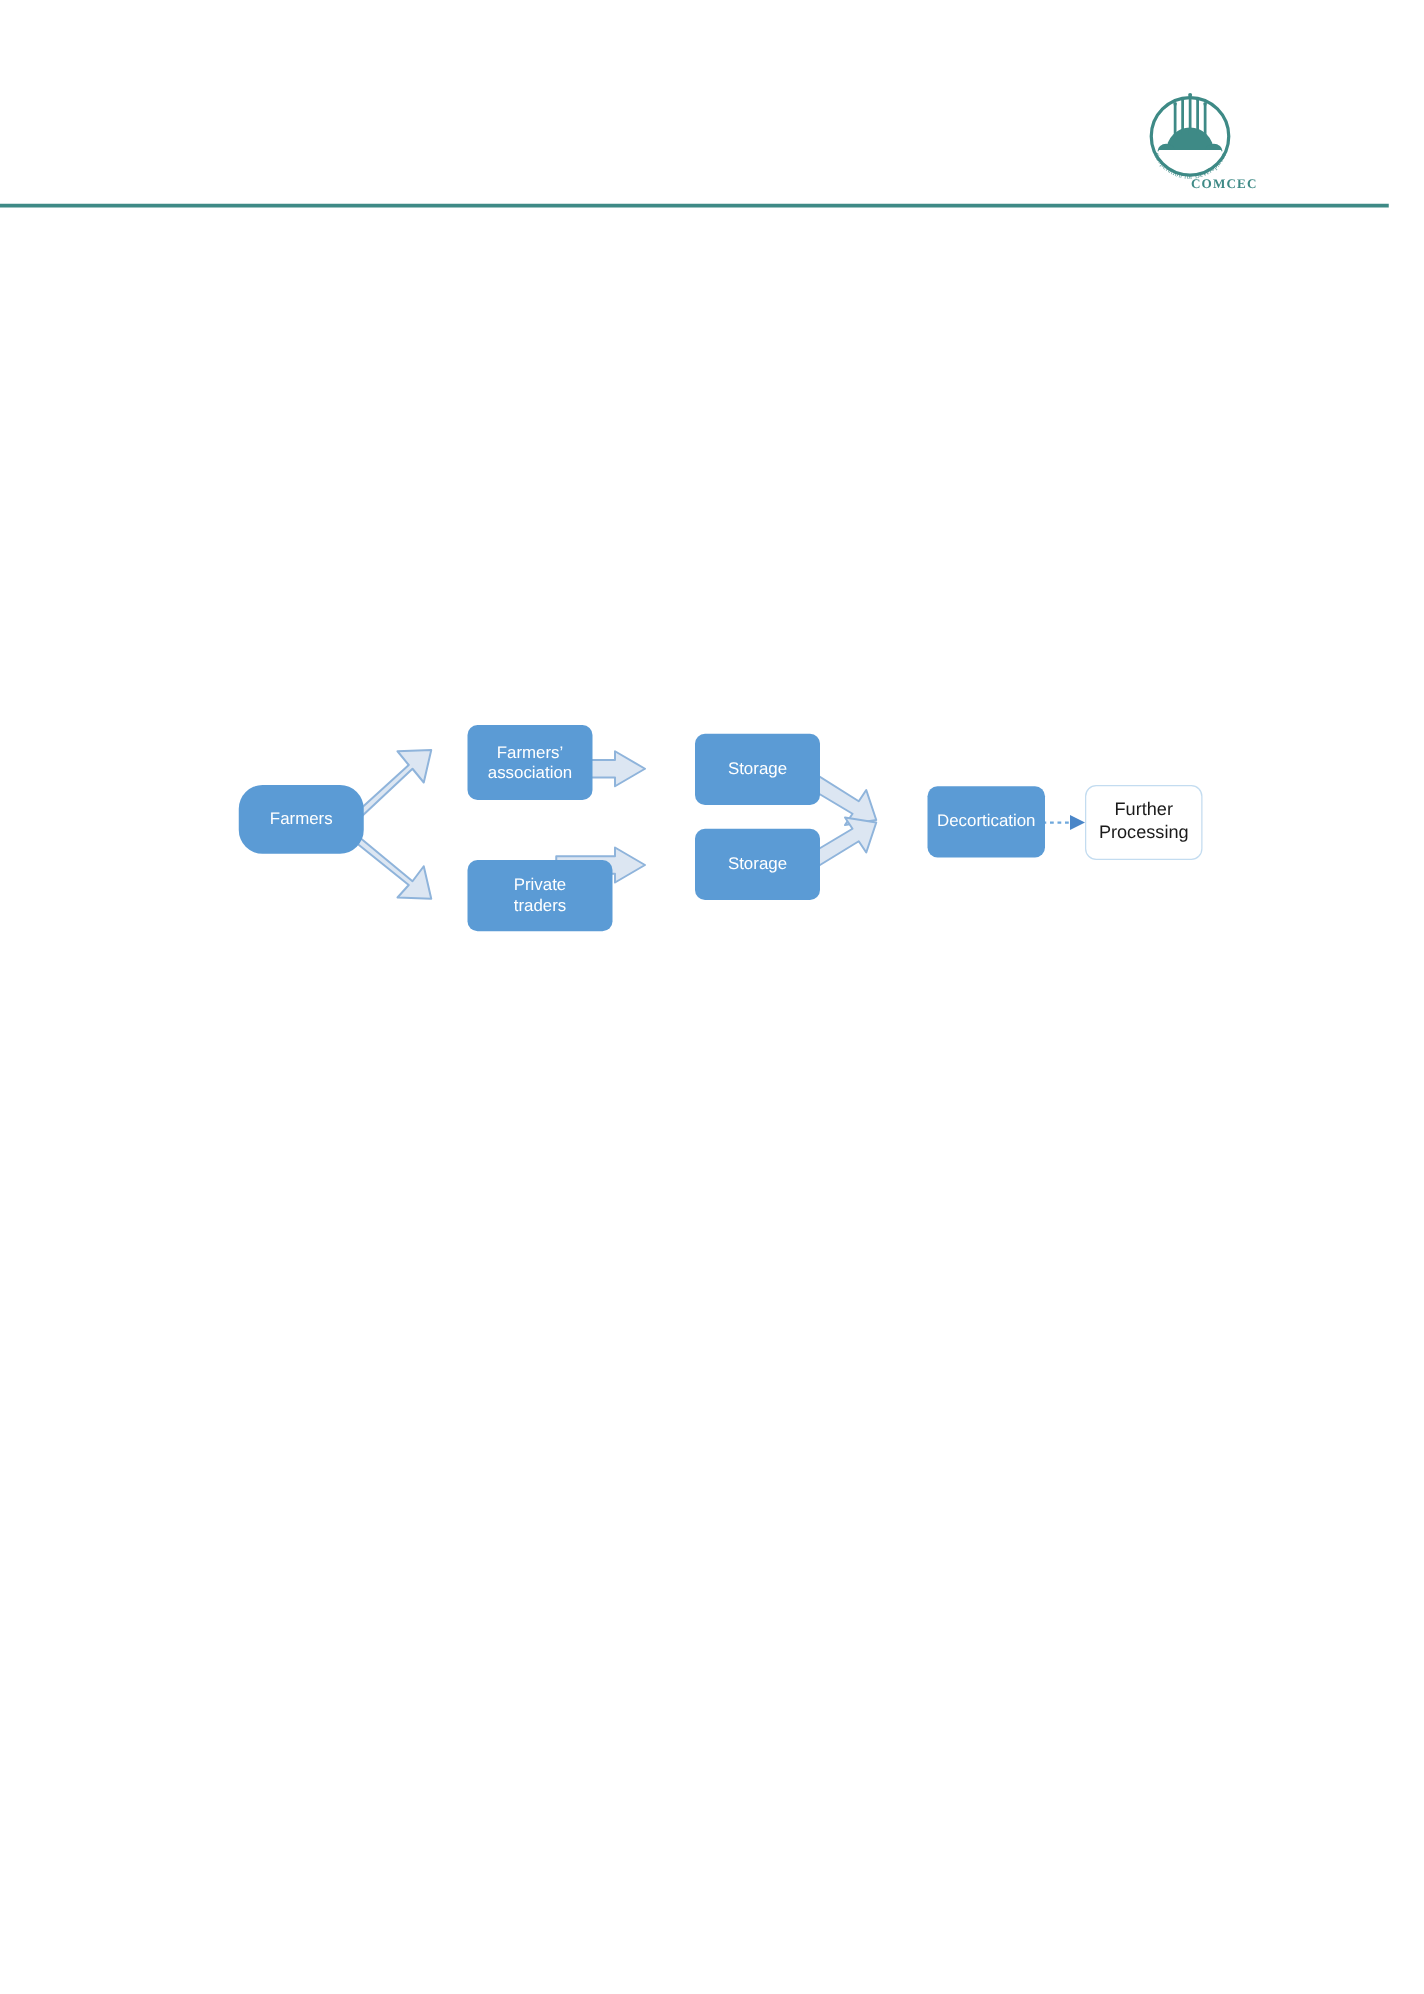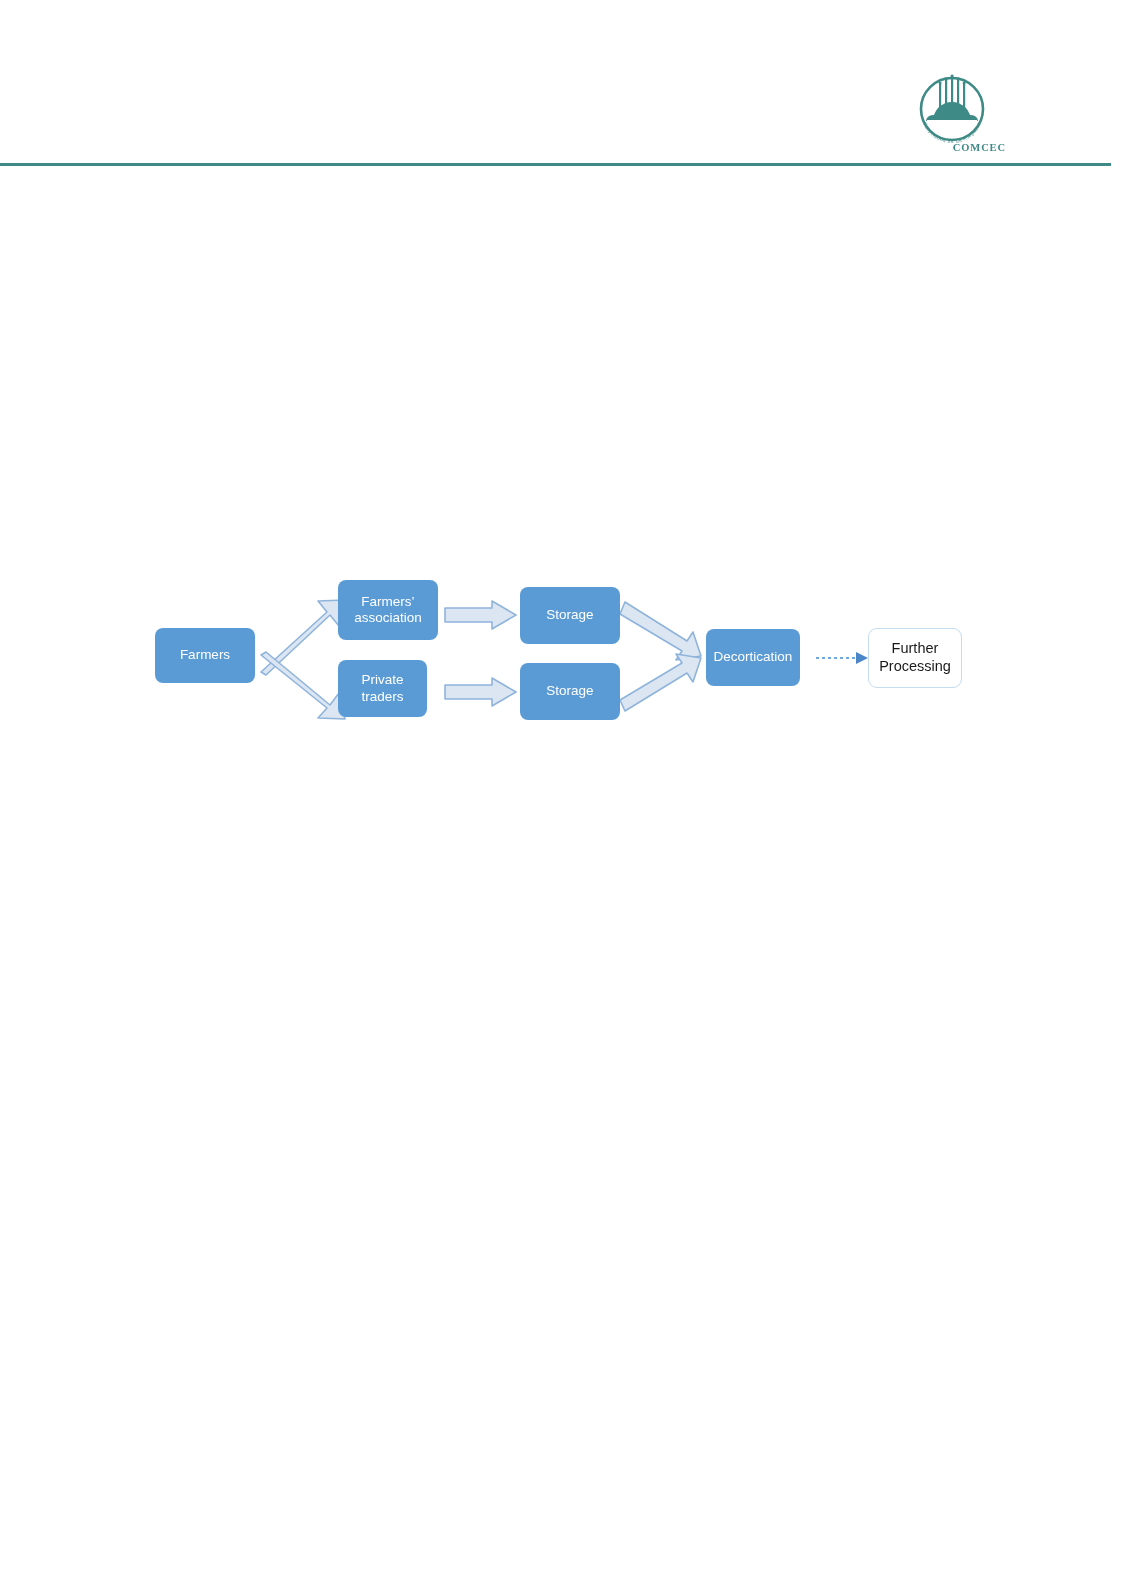--- a/index.html
+++ b/index.html
@@ -79,20 +79,21 @@
     align-items: center;
     justify-content: center;
     text-align: center;
     line-height: 1.22;
   }
   .node-box.filled {
     background: #5b9bd5;
     border-radius: 8px;
     color: #ffffff;
     font-size: 13.5px;
+    margin-left: 36px;
   }
   .node-box.outlined {
     background: #ffffff;
     border: 1.5px solid #c3dcf0;
     border-radius: 9px;
     color: #1a1a1a;
     font-size: 14.5px;
   }
   .node-label {
     padding: 0 6px;
@@ -172,30 +173,30 @@
     <g>
       <polygon points="625,711 687,673 693,682 701,658 676,654 682,663 620,700" fill="#dce6f2" stroke="#8fb4db" stroke-width="1.6" stroke-linejoin="round"></polygon>
     </g>
 
     <g>
       <line x1="816" y1="658" x2="856" y2="658" stroke="#6fa8dc" stroke-width="1.8" stroke-dasharray="3,3"></line>
       <polygon points="856,652 868,658 856,664" fill="#4a86c8"></polygon>
     </g>
   </svg>
 
-  <div class="node-box filled" style="left:155px; top:628px; width:100px; height:55px;">
+  <div class="node-box filled" style="left:155px; top:628px; width:100px; height:55px;border-radius:19px;">
     <span class="node-label">Farmers</span>
   </div>
 
   <div class="node-box filled" style="left:338px; top:580px; width:100px; height:60px;">
     <span class="node-label">Farmers’
 association</span>
   </div>
 
-  <div class="node-box filled" style="left:338px; top:660px; width:89px; height:57px;align-items:center;">
+  <div class="node-box filled" style="left:338px; top:688px; width:116px; height:57px;align-items:center;">
     <span class="node-label">Private
 traders</span>
   </div>
 
   <div class="node-box filled" style="left:520px; top:587px; width:100px; height:57px;">
     <span class="node-label">Storage</span>
   </div>
 
   <div class="node-box filled" style="left:520px; top:663px; width:100px; height:57px;">
     <span class="node-label">Storage</span>

